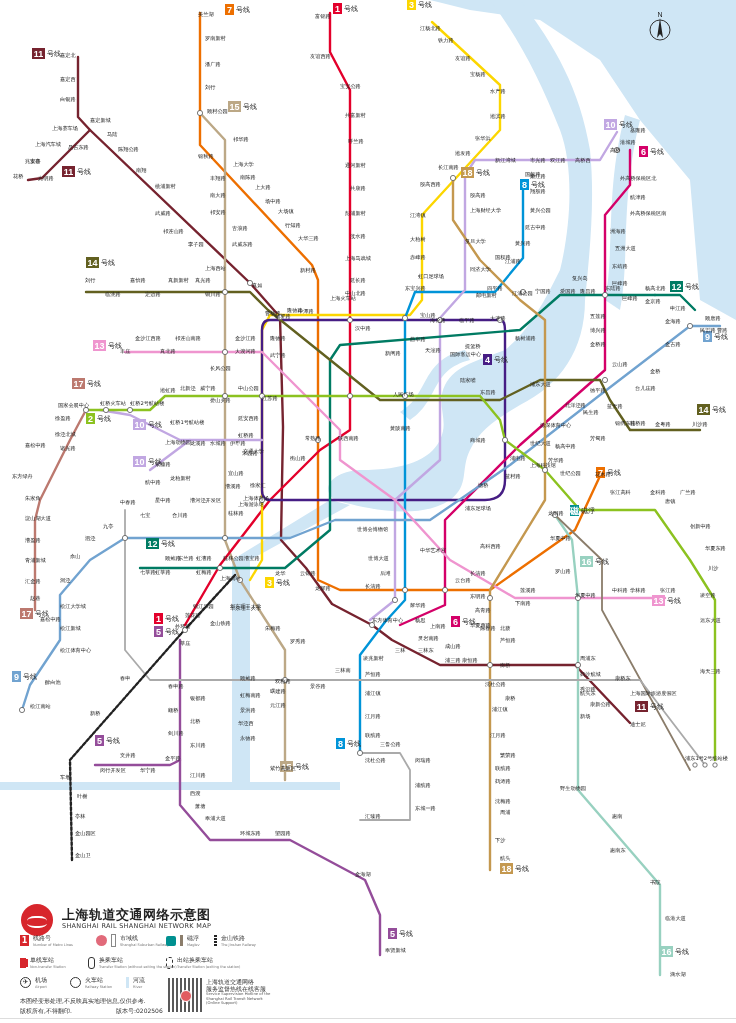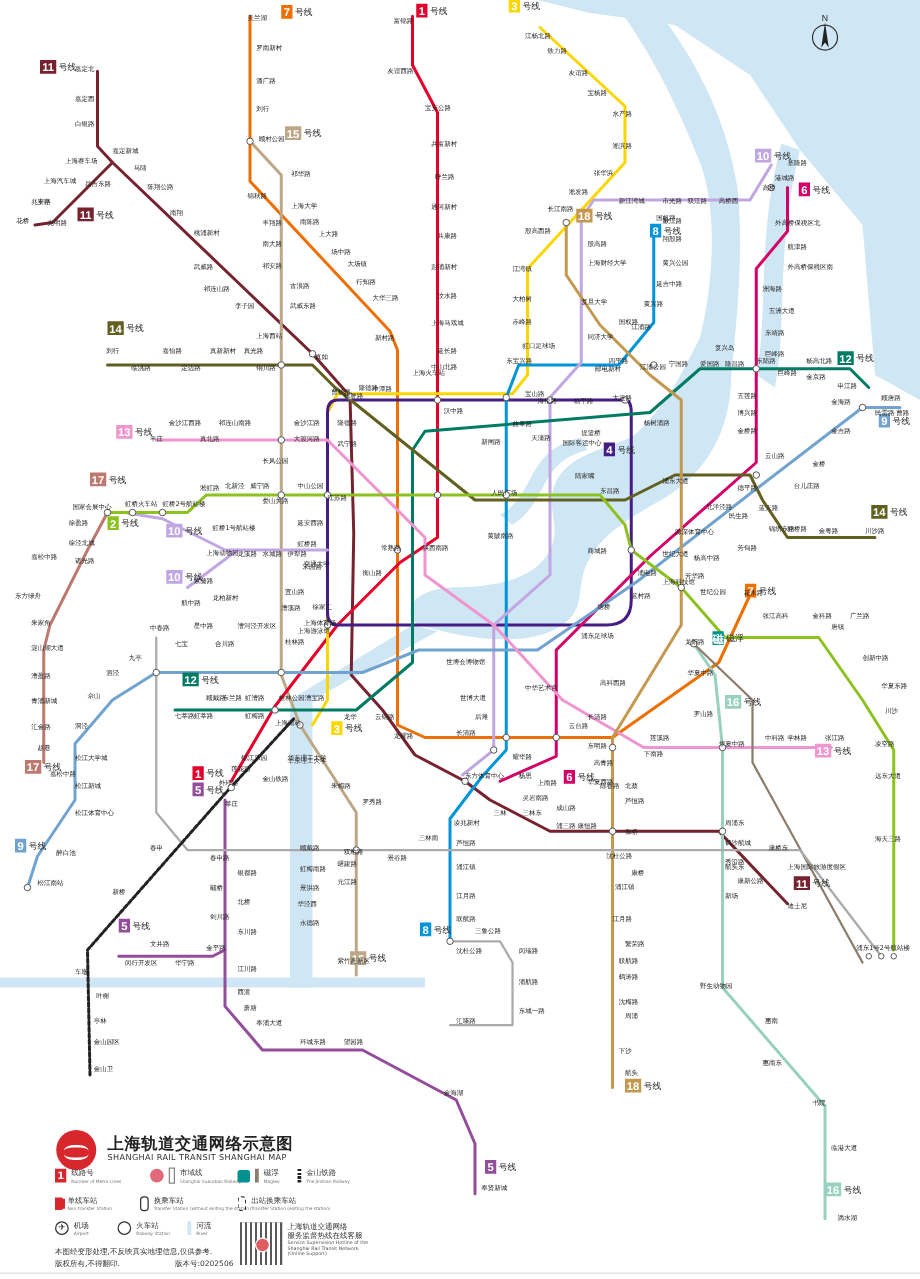--- a/index.html
+++ b/index.html
@@ -1,21 +1,21 @@
 <!DOCTYPE html>
 <html><head>
 <meta charset="utf-8">
 <style>
   html,body{margin:0;padding:0;background:#fff;}
   body{width:736px;height:1023px;position:relative;overflow:hidden;font-family:"DejaVu Sans","Liberation Sans",sans-serif;}
   #map{position:absolute;left:0;top:0;width:736px;height:1023px;}
   .st{font-size:5.2px;fill:#222;font-family:"DejaVu Sans",sans-serif;}
   .badge-num{font-size:9px;font-weight:bold;fill:#fff;font-family:"Liberation Sans",sans-serif;}
   .badge-txt{font-size:7px;fill:#222;font-family:"DejaVu Sans",sans-serif;}
-  .legend{position:absolute;left:18px;top:900px;width:280px;height:115px;margin-left:24px;}
+  .legend{position:absolute;left:18px;top:900px;width:280px;height:115px;}
   .legend-title{position:absolute;left:44px;top:6px;font-size:13px;font-weight:bold;color:#222;letter-spacing:0.5px;white-space:nowrap;}
   .legend-sub{position:absolute;left:44px;top:22px;font-size:6.5px;color:#333;letter-spacing:0.3px;white-space:nowrap;}
   .logo{position:absolute;left:3px;top:4px;width:32px;height:32px;border-radius:50%;background:#d7262c;}
   .logo::before{content:"";position:absolute;left:6px;top:12px;width:20px;height:8px;border:2.5px solid #fff;border-left:none;border-right:none;border-radius:40%;}
   .lg-row{position:absolute;display:flex;align-items:center;gap:4px;font-size:6px;color:#333;white-space:nowrap;}
   .lg-row small{font-size:3.5px;color:#777;display:block;}
   .sq{display:inline-block;width:9px;height:11px;background:#d7262c;color:#fff;font-size:8px;font-weight:bold;text-align:center;line-height:11px;}
   .note{position:absolute;font-size:6px;color:#333;white-space:nowrap;}
   .qr{position:absolute;left:150px;top:78px;width:34px;height:34px;background:
      repeating-linear-gradient(90deg,#222 0 2px,#fff 2px 4px),#222;opacity:0.75;}
@@ -707,21 +707,21 @@
 
 <svg class="compass" viewBox="0 0 28 34">
   <text x="14" y="7" font-size="7" text-anchor="middle" fill="#222" font-family="Liberation Sans, sans-serif">N</text>
   <circle cx="14" cy="20" r="10" fill="none" stroke="#333" stroke-width="1"></circle>
   <polygon points="14,8 11,28 14,24 17,28" fill="#222"></polygon>
 </svg>
 
 <div class="legend">
   <div class="logo"></div>
   <div class="legend-title">上海轨道交通网络示意图</div>
-  <div class="legend-sub">SHANGHAI RAIL TRANSIT SHANGHAI MAP</div>
+  <div class="legend-sub">SHANGHAI RAIL SHANGHAI NETWORK MAP</div>
 
   <div class="lg-row" style="left:2px;top:34px;">
     <span class="sq">1</span>
     <span><span>线路号</span><small>Number of Metro Lines</small></span>
   </div>
   <div class="lg-row" style="left:78px;top:34px;">
     <span style="display:inline-block;width:11px;height:11px;border-radius:50%;background:#e16a7a;"></span>
     <span style="display:inline-block;width:3px;height:11px;border:1px solid #888;"></span>
     <span><span>市域线</span><small>Shanghai Suburban Railway</small></span>
   </div>

